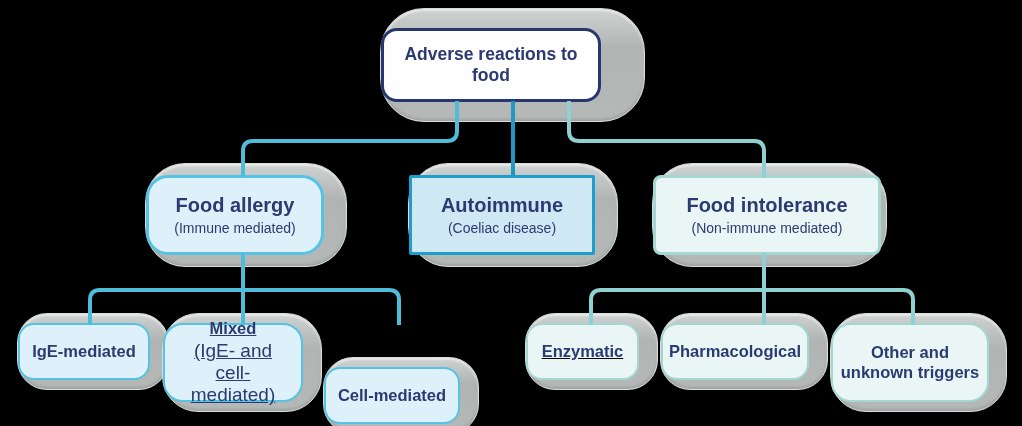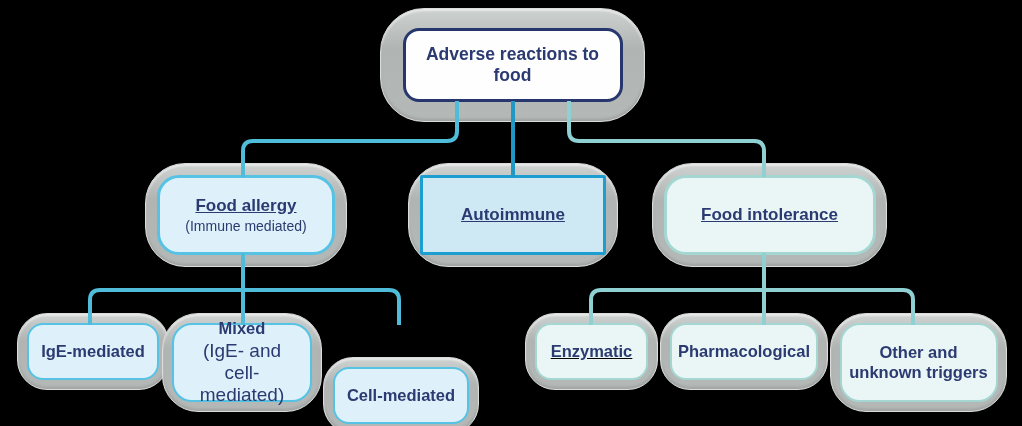--- a/index.html
+++ b/index.html
@@ -11,43 +11,43 @@
     position:relative;
     width:1022px;height:426px;
     background:var(--background,#000);
     overflow:hidden;
   }
   .connectors{
     position:absolute;left:0;top:0;z-index:2;
   }
   .blob{
     position:absolute;z-index:1;
-    display:flex;align-items:center;justify-content:center;
+    display:flex;align-items:center;
     background:linear-gradient(180deg,#ced2d1 0%,#b0b4b3 35%,#b4b8b7 100%);
     border:1.5px solid #d9dcdb;
     box-shadow:inset 0 2px 2px rgba(255,255,255,.55), inset 0 -2px 3px rgba(0,0,0,.12);
     box-sizing:border-box;
   }
   .inner{
     display:flex;flex-direction:column;align-items:center;justify-content:center;
     box-sizing:border-box;
     text-align:center;
     color:var(--navy-text,#2b3a71);
   }
   .label{font-weight:700;line-height:1.18;}
   .sublabel{font-weight:400;line-height:1.15;margin-top:2px;}
   
   .n-root .inner{width:220px;height:74px;border:3.5px solid var(--root-border);background:var(--root-fill);border-radius:16px;}
   .n-root .label{font-size:17.5px;width:180px;}
   
-  .lvl2 .label{font-size:17px;text-decoration:underline;}
+  .lvl2 .label{font-size:20px;}
   .lvl2 .sublabel{font-size:14px;}
   .n-allergy .inner{width:178px;height:80px;border:3px solid var(--allergy-border);background:var(--allergy-fill);border-radius:22px;}
   .n-autoimmune .inner{width:186px;height:80px;border:3.5px solid var(--autoimmune-border);background:var(--autoimmune-fill);border-radius:2px;}
-  .n-intolerance .inner{width:212px;height:80px;border:3px solid var(--intolerance-border);background:var(--intolerance-fill);border-radius:22px;}
+  .n-intolerance .inner{width:228px;height:80px;border:3px solid var(--intolerance-border);background:var(--intolerance-fill);border-radius:8px;}
   
   .lvl3 .label{font-size:16.5px;}
   .lvl3 .sublabel{font-size:19px;}
   .fam-allergy .inner{border:2.5px solid var(--allergy-border);background:var(--allergy-fill);border-radius:16px;}
   .fam-intolerance .inner{border:2.5px solid var(--intolerance-border);background:var(--intolerance-fill);border-radius:16px;}
   .tall .inner{border-radius:20px;}
 </style>
 </head>
 <body>
 
@@ -74,37 +74,39 @@
   <div class="blob lvl2 n-allergy" style="left:145px;top:163px;width:202px;height:104px;border-radius:40px;">
     <div class="inner">
       <div class="label">Food allergy</div>
       <div class="sublabel">(Immune mediated)</div>
     </div>
   </div>
 
   <div class="blob lvl2 n-autoimmune" style="left:408px;top:163px;width:210px;height:104px;border-radius:40px;">
     <div class="inner">
       <div class="label">Autoimmune</div>
+      <div class="sublabel">(Coeliac disease)</div>
     </div>
   </div>
 
   <div class="blob lvl2 n-intolerance" style="left:652px;top:163px;width:235px;height:104px;border-radius:40px;">
     <div class="inner">
       <div class="label">Food intolerance</div>
+      <div class="sublabel">(Non-immune mediated)</div>
     </div>
   </div>
 
   <div class="blob lvl3 fam-allergy" style="left:17px;top:313px;width:152px;height:77px;border-radius:30px;">
     <div class="inner" style="width:132px;height:57px;">
       <div class="label">IgE-mediated</div>
     </div>
   </div>
 
   <div class="blob lvl3 fam-allergy tall" style="left:162px;top:313px;width:160px;height:99px;border-radius:36px;">
-    <div class="inner" style="width:140px;height:79px;">
+    <div class="inner" style="width:140px;height:79px;text-decoration:underline;">
       <div class="label">Mixed</div>
       <div class="sublabel" style="width:110px;">(IgE- and cell-mediated)</div>
     </div>
   </div>
 
   <div class="blob lvl3 fam-allergy" style="left:323px;top:313px;width:156px;height:77px;border-radius:30px;margin-top:44px;">
     <div class="inner" style="width:136px;height:57px;">
       <div class="label">Cell-mediated</div>
     </div>
   </div>

